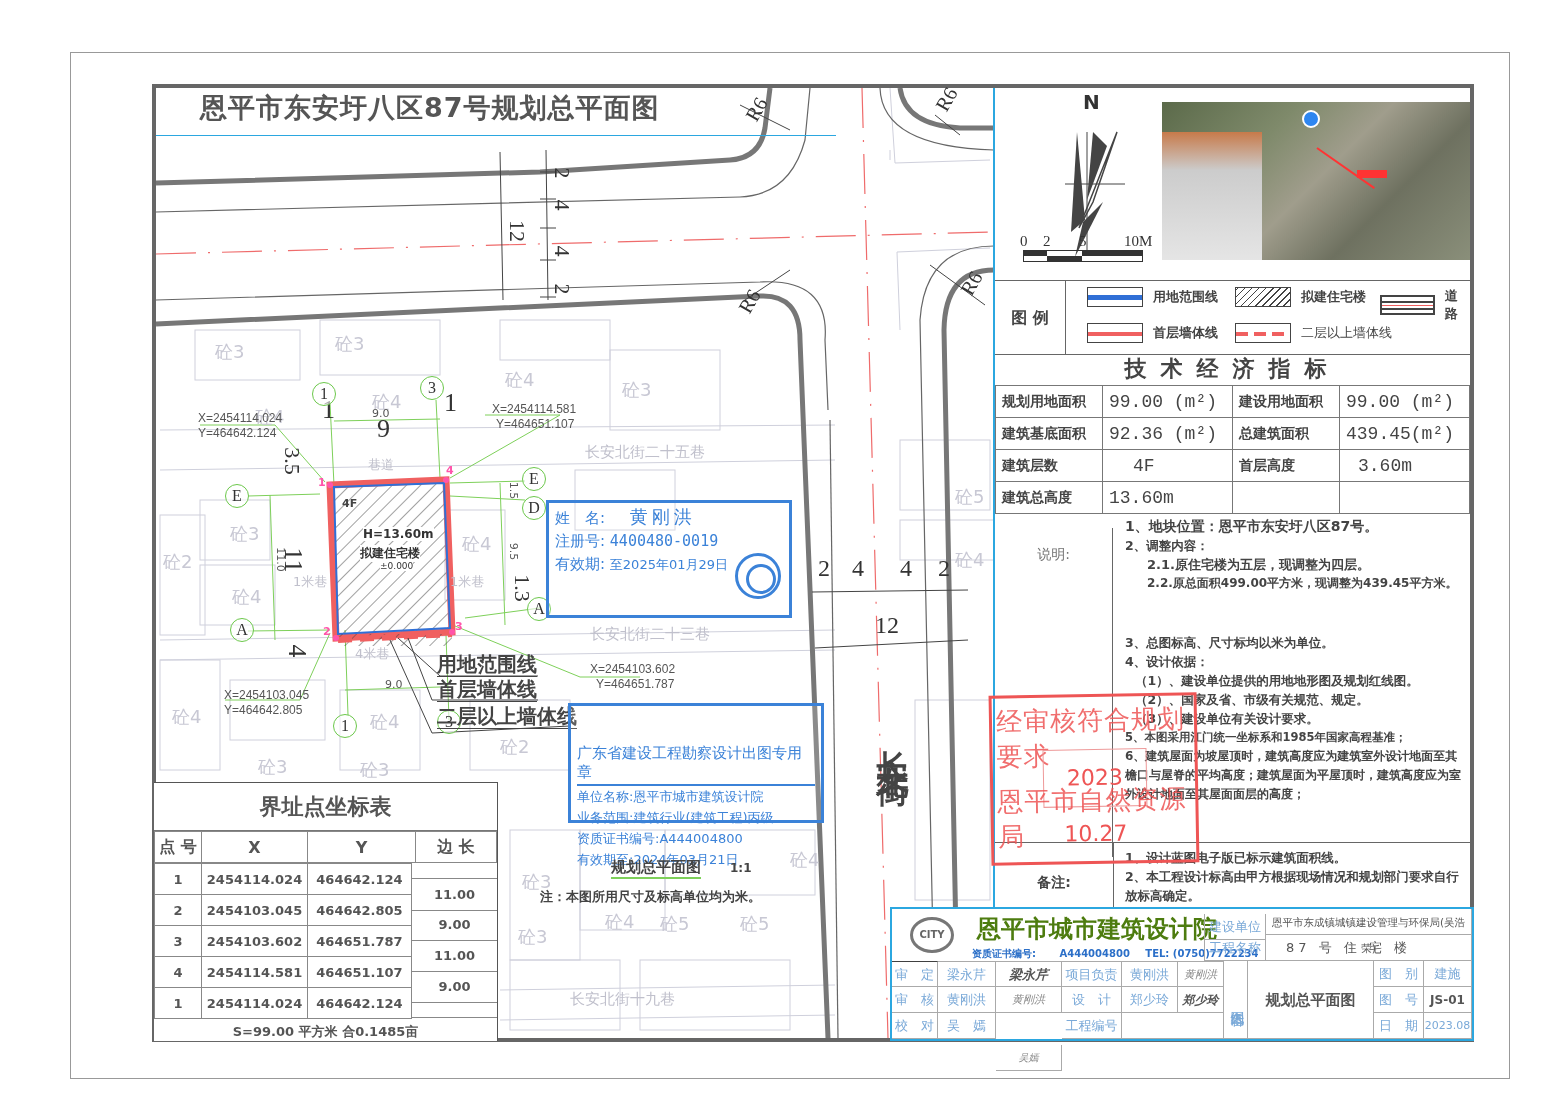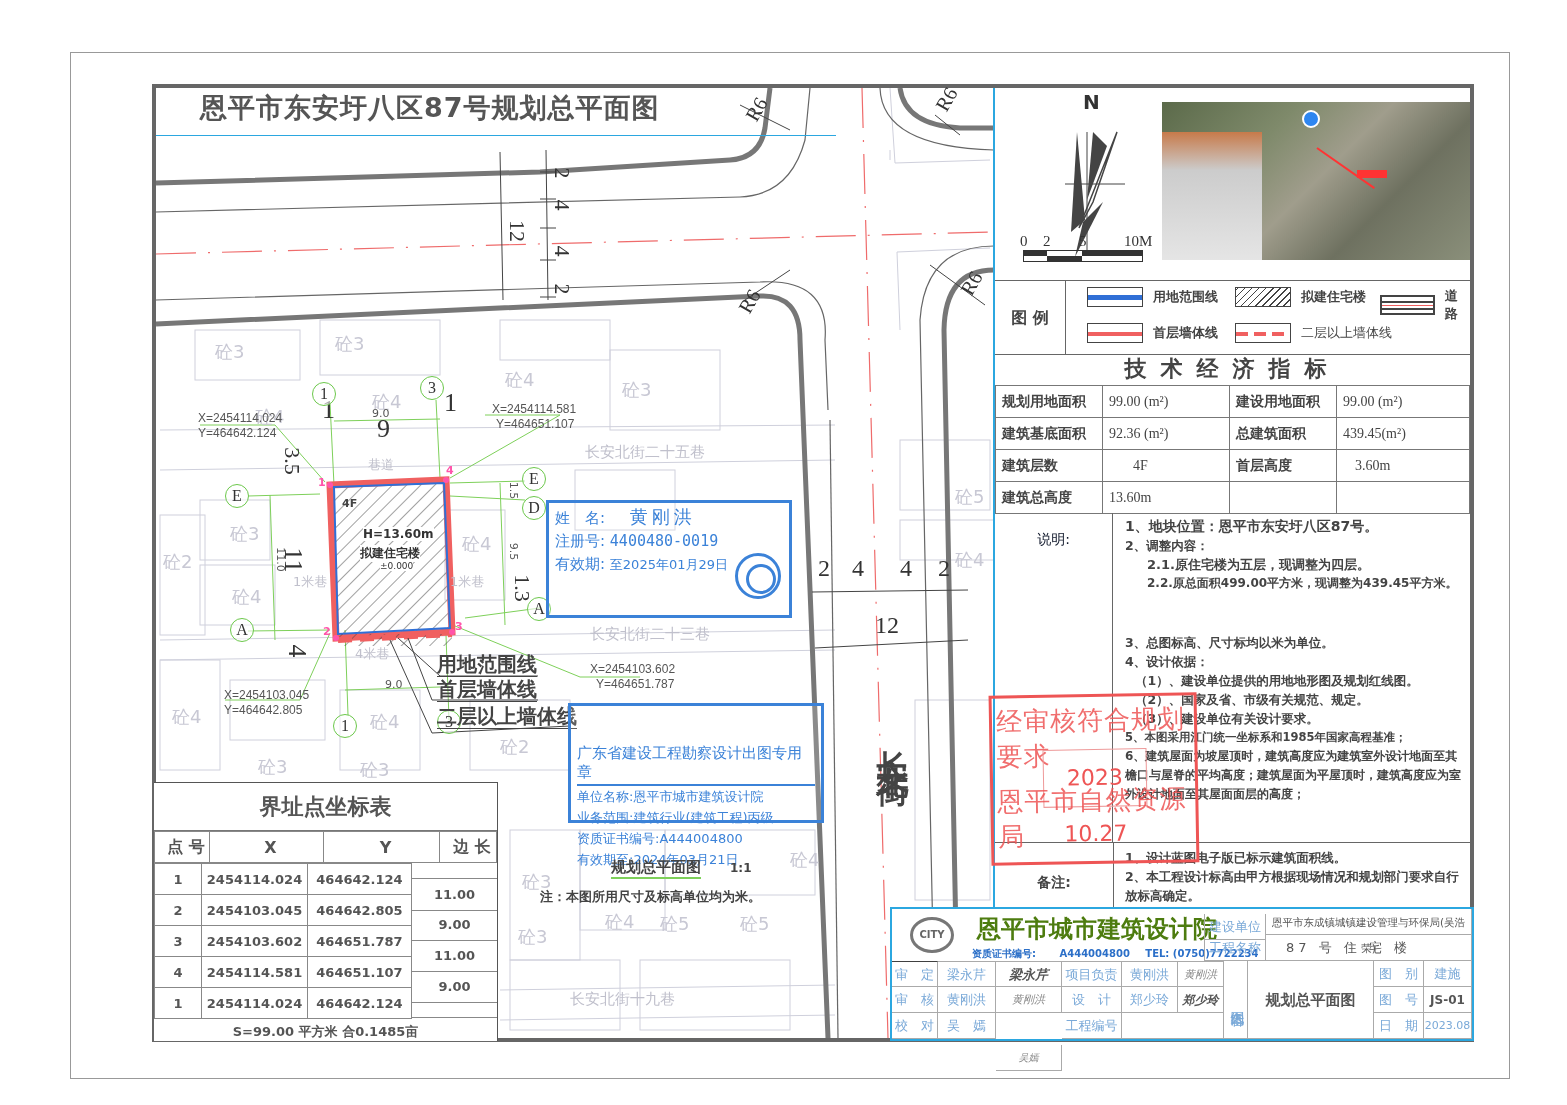--- a/index.html
+++ b/index.html
@@ -39,35 +39,35 @@
   .aerial{left:1162px;top:102px;width:308px;height:158px;background:linear-gradient(135deg,#5b6a4a 0%,#7f8a6b 30%,#a09d8c 50%,#6e7160 70%,#8a8f7a 100%);}
   .aerial .field{position:absolute;left:0;top:30px;width:100px;height:128px;background:linear-gradient(180deg,#c77a4a 0%,#ccc 30%,#e5e5e5 100%);}
   .legend{left:995px;top:280px;width:475px;height:73px;border-top:1px solid #666;border-bottom:1px solid #666;}
   .legend-head{position:absolute;left:0;top:0;width:70px;height:73px;border-right:1px solid #666;font-size:16px;font-weight:bold;text-align:center;line-height:73px;color:#444;}
   .lg-item{position:absolute;font-size:13px;font-weight:bold;color:#444;display:flex;align-items:center;gap:10px;}
   .lg-sw{width:56px;height:20px;border:1px solid #444;box-sizing:border-box;position:relative;background:#fff;}
   .tech-title{left:995px;top:353px;width:475px;height:32px;border-bottom:1px solid #666;text-align:center;font-size:22px;font-weight:bold;letter-spacing:14px;line-height:32px;color:#444;}
   table.tech{position:absolute;left:995px;top:385px;width:475px;border-collapse:collapse;}
   table.tech td{border:1px solid #777;height:31px;font-size:15px;color:#444;padding:0 6px;}
   table.tech td.k{font-weight:bold;font-size:14px;width:94px;}
-  table.tech td.v{font-family:Liberation Serif, serif;font-size:14px;}
+  table.tech td.v{font-family:Liberation Mono, monospace;font-size:18px;}
   .notes{left:995px;top:513px;width:475px;height:329px;border-bottom:1px solid #666;}
-  .notes-label{position:absolute;left:0;top:0;width:118px;height:329px;border-right:1px solid #666;font-size:14px;color:#0f172a;text-align:center;padding-top:18px;box-sizing:border-box;}
+  .notes-label{position:absolute;left:0;top:15px;width:118px;height:329px;border-right:1px solid #666;font-size:14px;color:#737373;text-align:center;padding-top:18px;box-sizing:border-box;}
   .notes-body{position:absolute;left:130px;top:4px;width:340px;font-size:12.5px;font-weight:bold;color:#444;line-height:19px;}
   .notes-body .ind1{padding-left:22px;}
   .notes-body .ind2{padding-left:10px;}
   .remark{left:995px;top:842px;width:475px;height:65px;}
   .remark-label{position:absolute;left:0;top:0;width:118px;height:65px;border-right:1px solid #666;font-size:14px;font-weight:bold;text-align:center;line-height:80px;}
   .remark-body{position:absolute;left:130px;top:6px;width:340px;font-size:12.5px;font-weight:bold;line-height:19px;}
   
   .bt{left:154px;top:782px;width:343px;height:258px;background:#fff;border-top:1px solid #555;border-right:1px solid #555;}
   .bt-title{height:47px;text-align:center;font-size:22px;font-weight:bold;line-height:47px;color:#555;border-bottom:1px solid #777;}
   table.bound{border-collapse:collapse;width:100%;}
   table.bound td{border:1px solid #888;text-align:center;font-size:13px;font-weight:bold;color:#555;height:30px;padding:0;}
-  table.bound td.h{font-size:16px;padding-left:8px;}
+  table.bound td.h{font-size:16px;}
   .bt-foot{text-align:center;font-size:13px;font-weight:bold;color:#555;height:28px;line-height:28px;}
   
   .tb{left:890px;top:907px;width:584px;height:134px;border:2px solid #2ba7e0;box-sizing:border-box;background:#fff;}
   .tb-logo{position:absolute;left:18px;top:8px;width:44px;height:36px;border:3px solid #777;border-radius:50%;box-sizing:border-box;font-size:10px;font-weight:bold;text-align:center;line-height:30px;color:#666;}
   .tb-name{position:absolute;left:85px;top:4px;font-size:24px;font-weight:bold;color:#4d7c0f;}
   .tb-sub{position:absolute;left:80px;top:38px;font-size:10px;color:#2b6fc8;font-weight:bold;}
   .tb-cell{position:absolute;font-size:13px;color:#7aa9d8;border-right:1px solid #aaa;border-bottom:1px solid #aaa;box-sizing:border-box;text-align:center;}
   .tb-dark{color:#555;font-weight:bold;}
 </style>
 </head>

